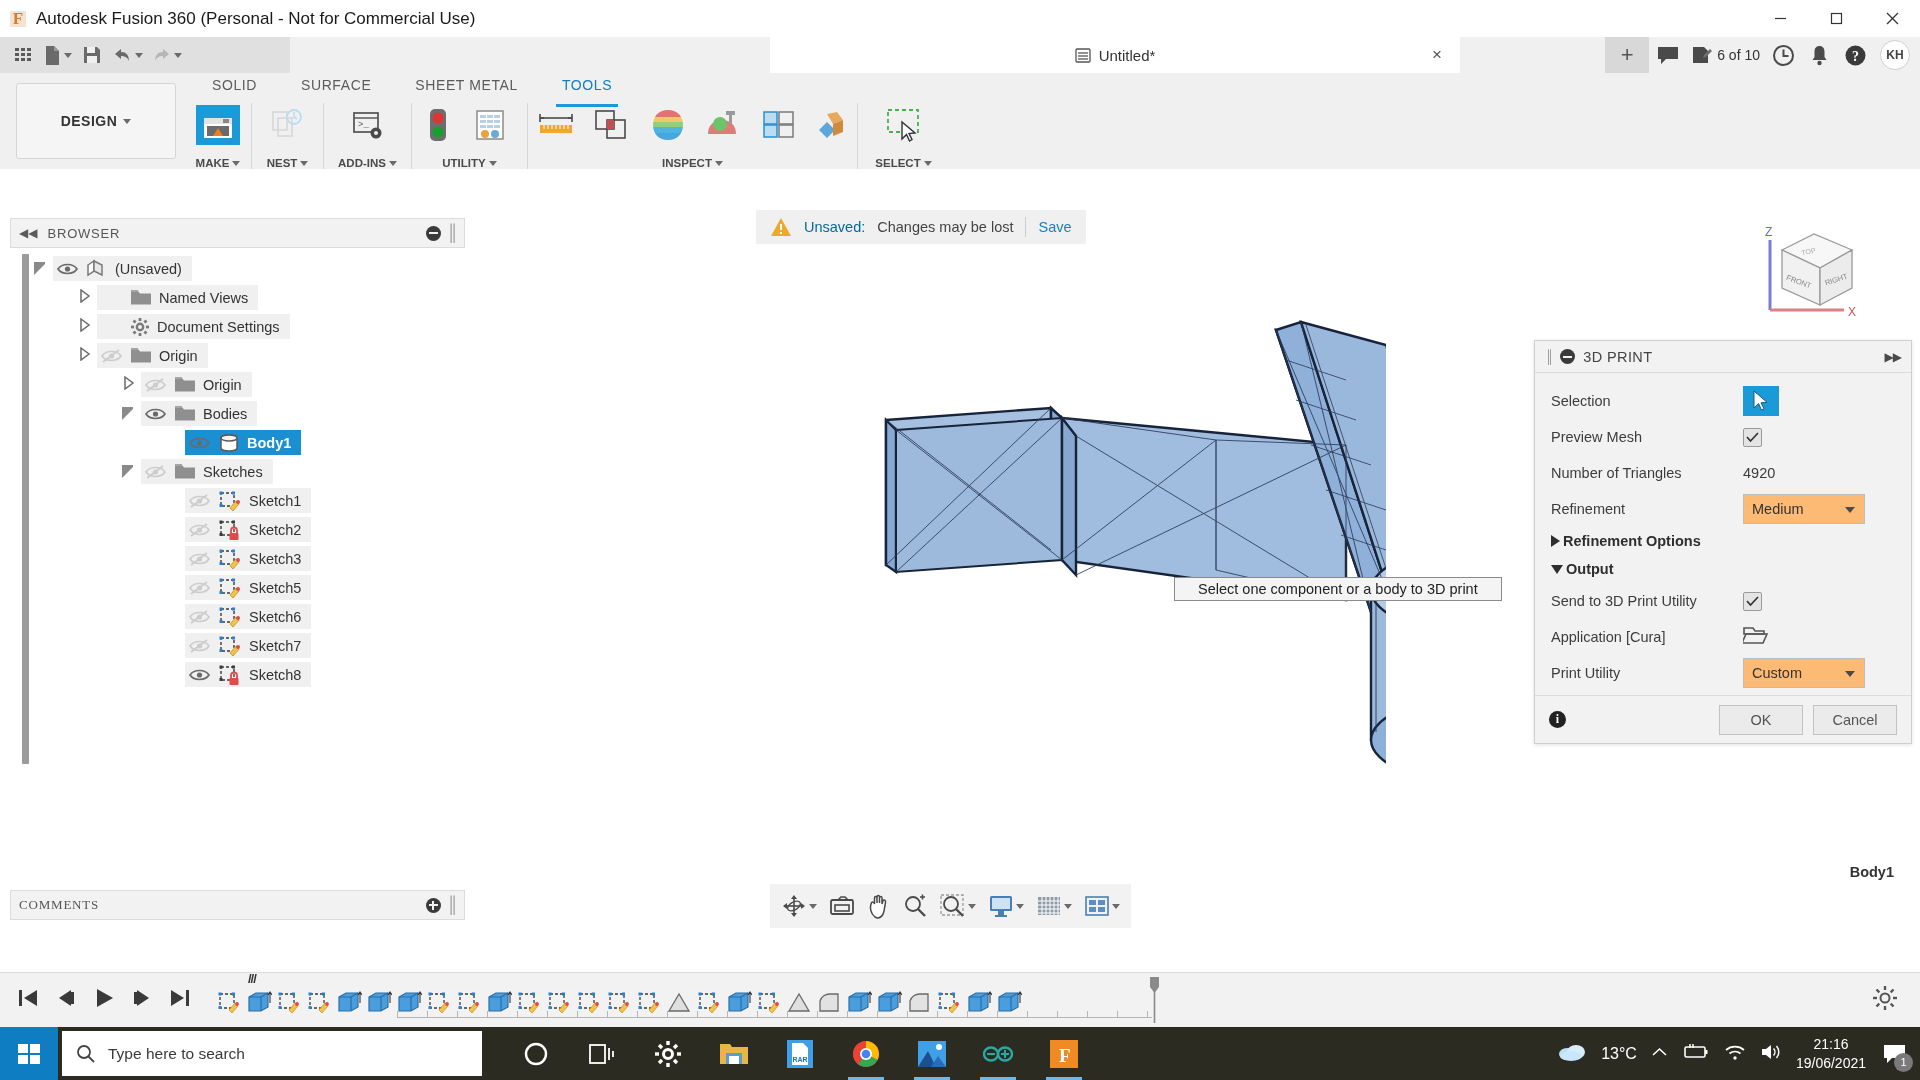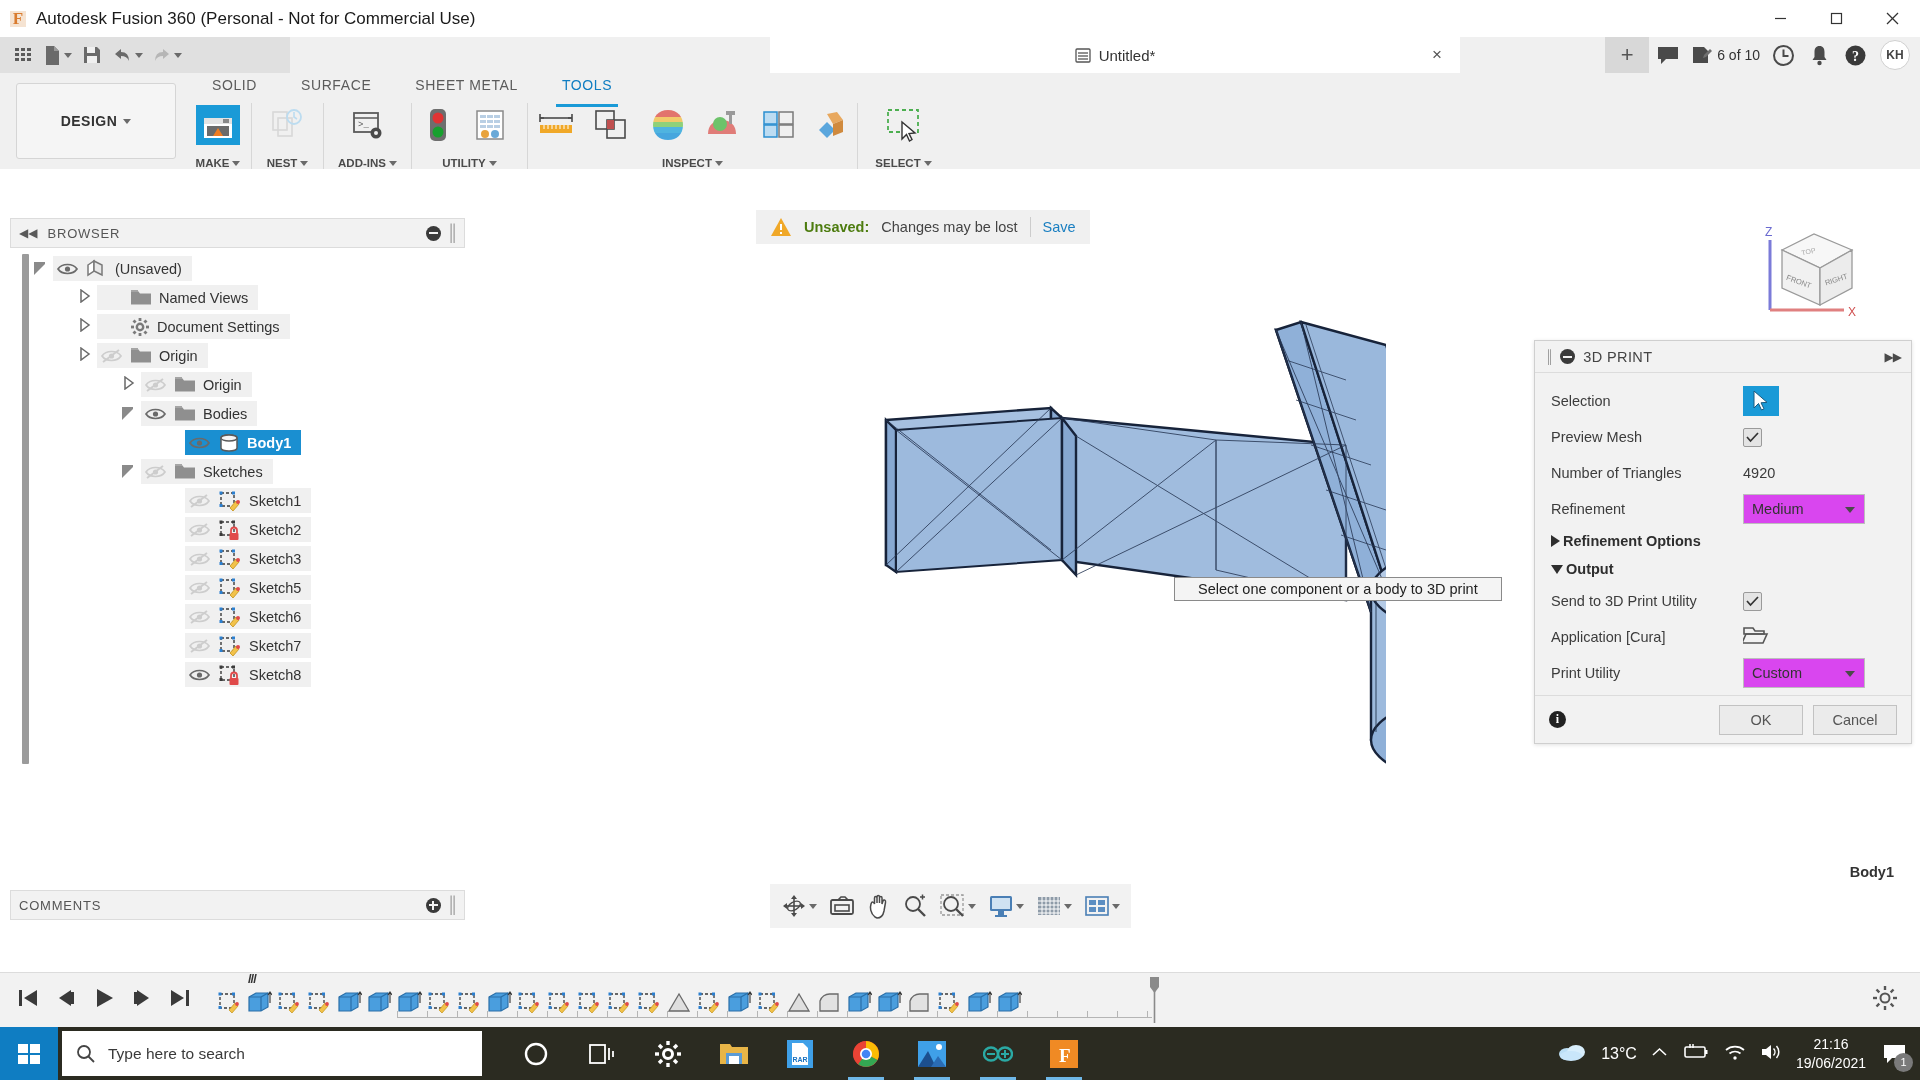--- a/index.html
+++ b/index.html
@@ -158,21 +158,21 @@
   
   .viewport {
     position: absolute; left: 466px; top: 210px; right: 0px; bottom: 200px;
     background: #fff; overflow: hidden;
   }
   .unsaved-bar {
     position: absolute; left: 290px; top: 0px; height: 34px;
     display: flex; align-items: center; background: #f0f0f0;
     padding: 0 14px; gap: 12px; font-size: 14.5px; z-index: 30;
   }
-  .unsaved-label { font-weight: bold; color: #4d7c0f; }
+  .unsaved-label { font-weight: normal; color: #0369a1; }
   .unsaved-msg { color: #444; }
   .unsaved-sep { width: 1px; height: 20px; background: #ccc; }
   .save-link { color: #1a7fc1; }
   .tooltip {
     position: absolute; left: 708px; top: 367px; background: #f4f4f4;
     border: 1px solid #8a8a8a; padding: 3px 23px; font-size: 14.5px;
     color: #222; white-space: nowrap; z-index: 40;
   }
   .viewcube { position: absolute; right: 48px; top: 0px; }
   .statusbar-body {
@@ -206,21 +206,21 @@
   .pp-val { font-size: 14.5px; color: #3c3c3c; }
   .sel-btn {
     width: 36px; height: 30px; background: #1a9ad7;
     display: flex; align-items: center; justify-content: center;
   }
   .chk {
     width: 19px; height: 19px; border: 1px solid #9a9a9a; border-radius: 2px;
     background: #e4e4e4; display: flex; align-items: center; justify-content: center;
   }
   .select-box {
-    width: 122px; height: 30px; background: #d946ef; border: 1px solid #bdbdbd;
+    width: 122px; height: 30px; background: #fdba74; border: 1px solid #bdbdbd;
     display: flex; align-items: center; padding: 0 8px; font-size: 14.5px;
     color: #333; position: relative;
   }
   .select-box .cd {
     position: absolute; right: 9px; top: 12px;
     width: 0; height: 0; border-left: 5px solid transparent;
     border-right: 5px solid transparent; border-top: 6px solid #4a4a4a;
   }
   .pp-section {
     display: flex; align-items: center; gap: 3px; padding: 6px 16px;
@@ -247,21 +247,21 @@
     height: 30px; min-width: 84px; padding: 0 14px; border: 1px solid #c2c2c2;
     background: #ebebeb; font-size: 14.5px; color: #555;
     display: flex; align-items: center; justify-content: center;
   }
   .pp-btn.ok { margin-left: auto; }
 
   
   .comments {
     position: absolute; left: 10px; bottom: 160px; width: 455px; height: 30px;
     background: #f2f2f2; border: 1px solid #dcdcdc; display: flex;
-    align-items: center; padding: 0 8px;
+    align-items: center; padding: 0 8px; font-family: Liberation Serif, serif;
   }
   .comments-title { font-size: 13px; color: #555; letter-spacing: .8px; }
   .comments-right { margin-left: auto; display: flex; align-items: center; gap: 6px; }
   .plus-circ {
     width: 15px; height: 15px; border-radius: 50%; background: #3a3a3a;
     position: relative;
   }
   .plus-circ:before, .plus-circ:after {
     content: ""; position: absolute; background: #f2f2f2;
   }

